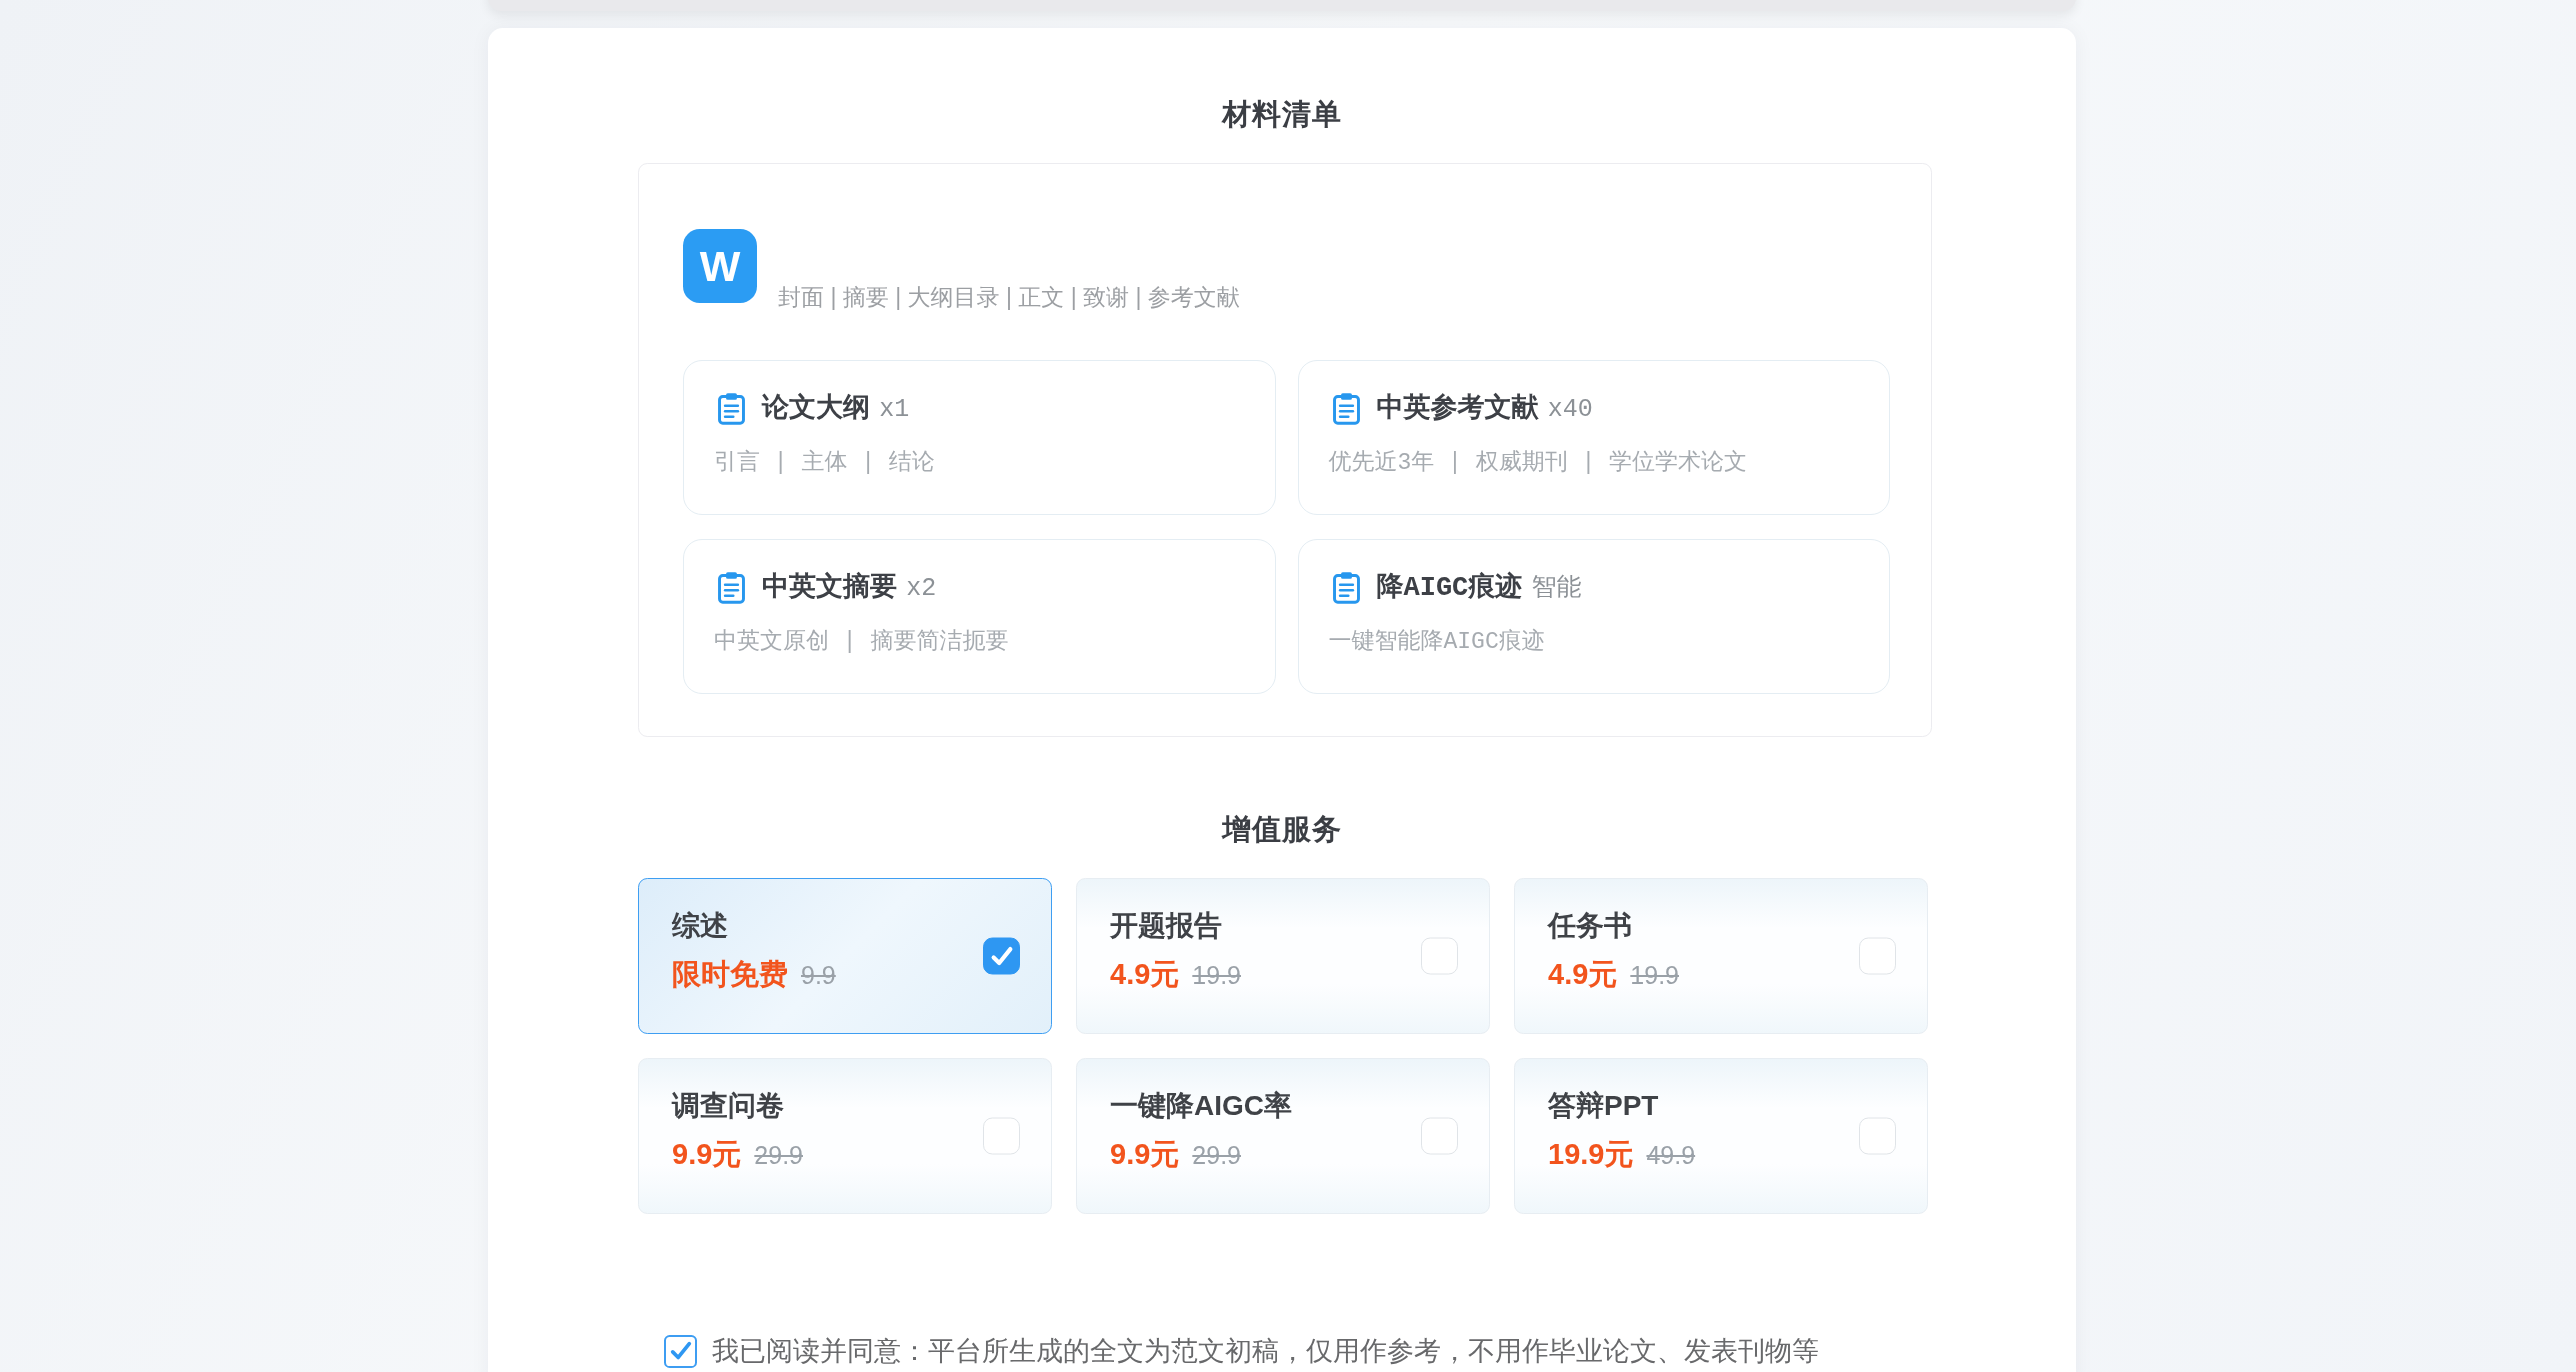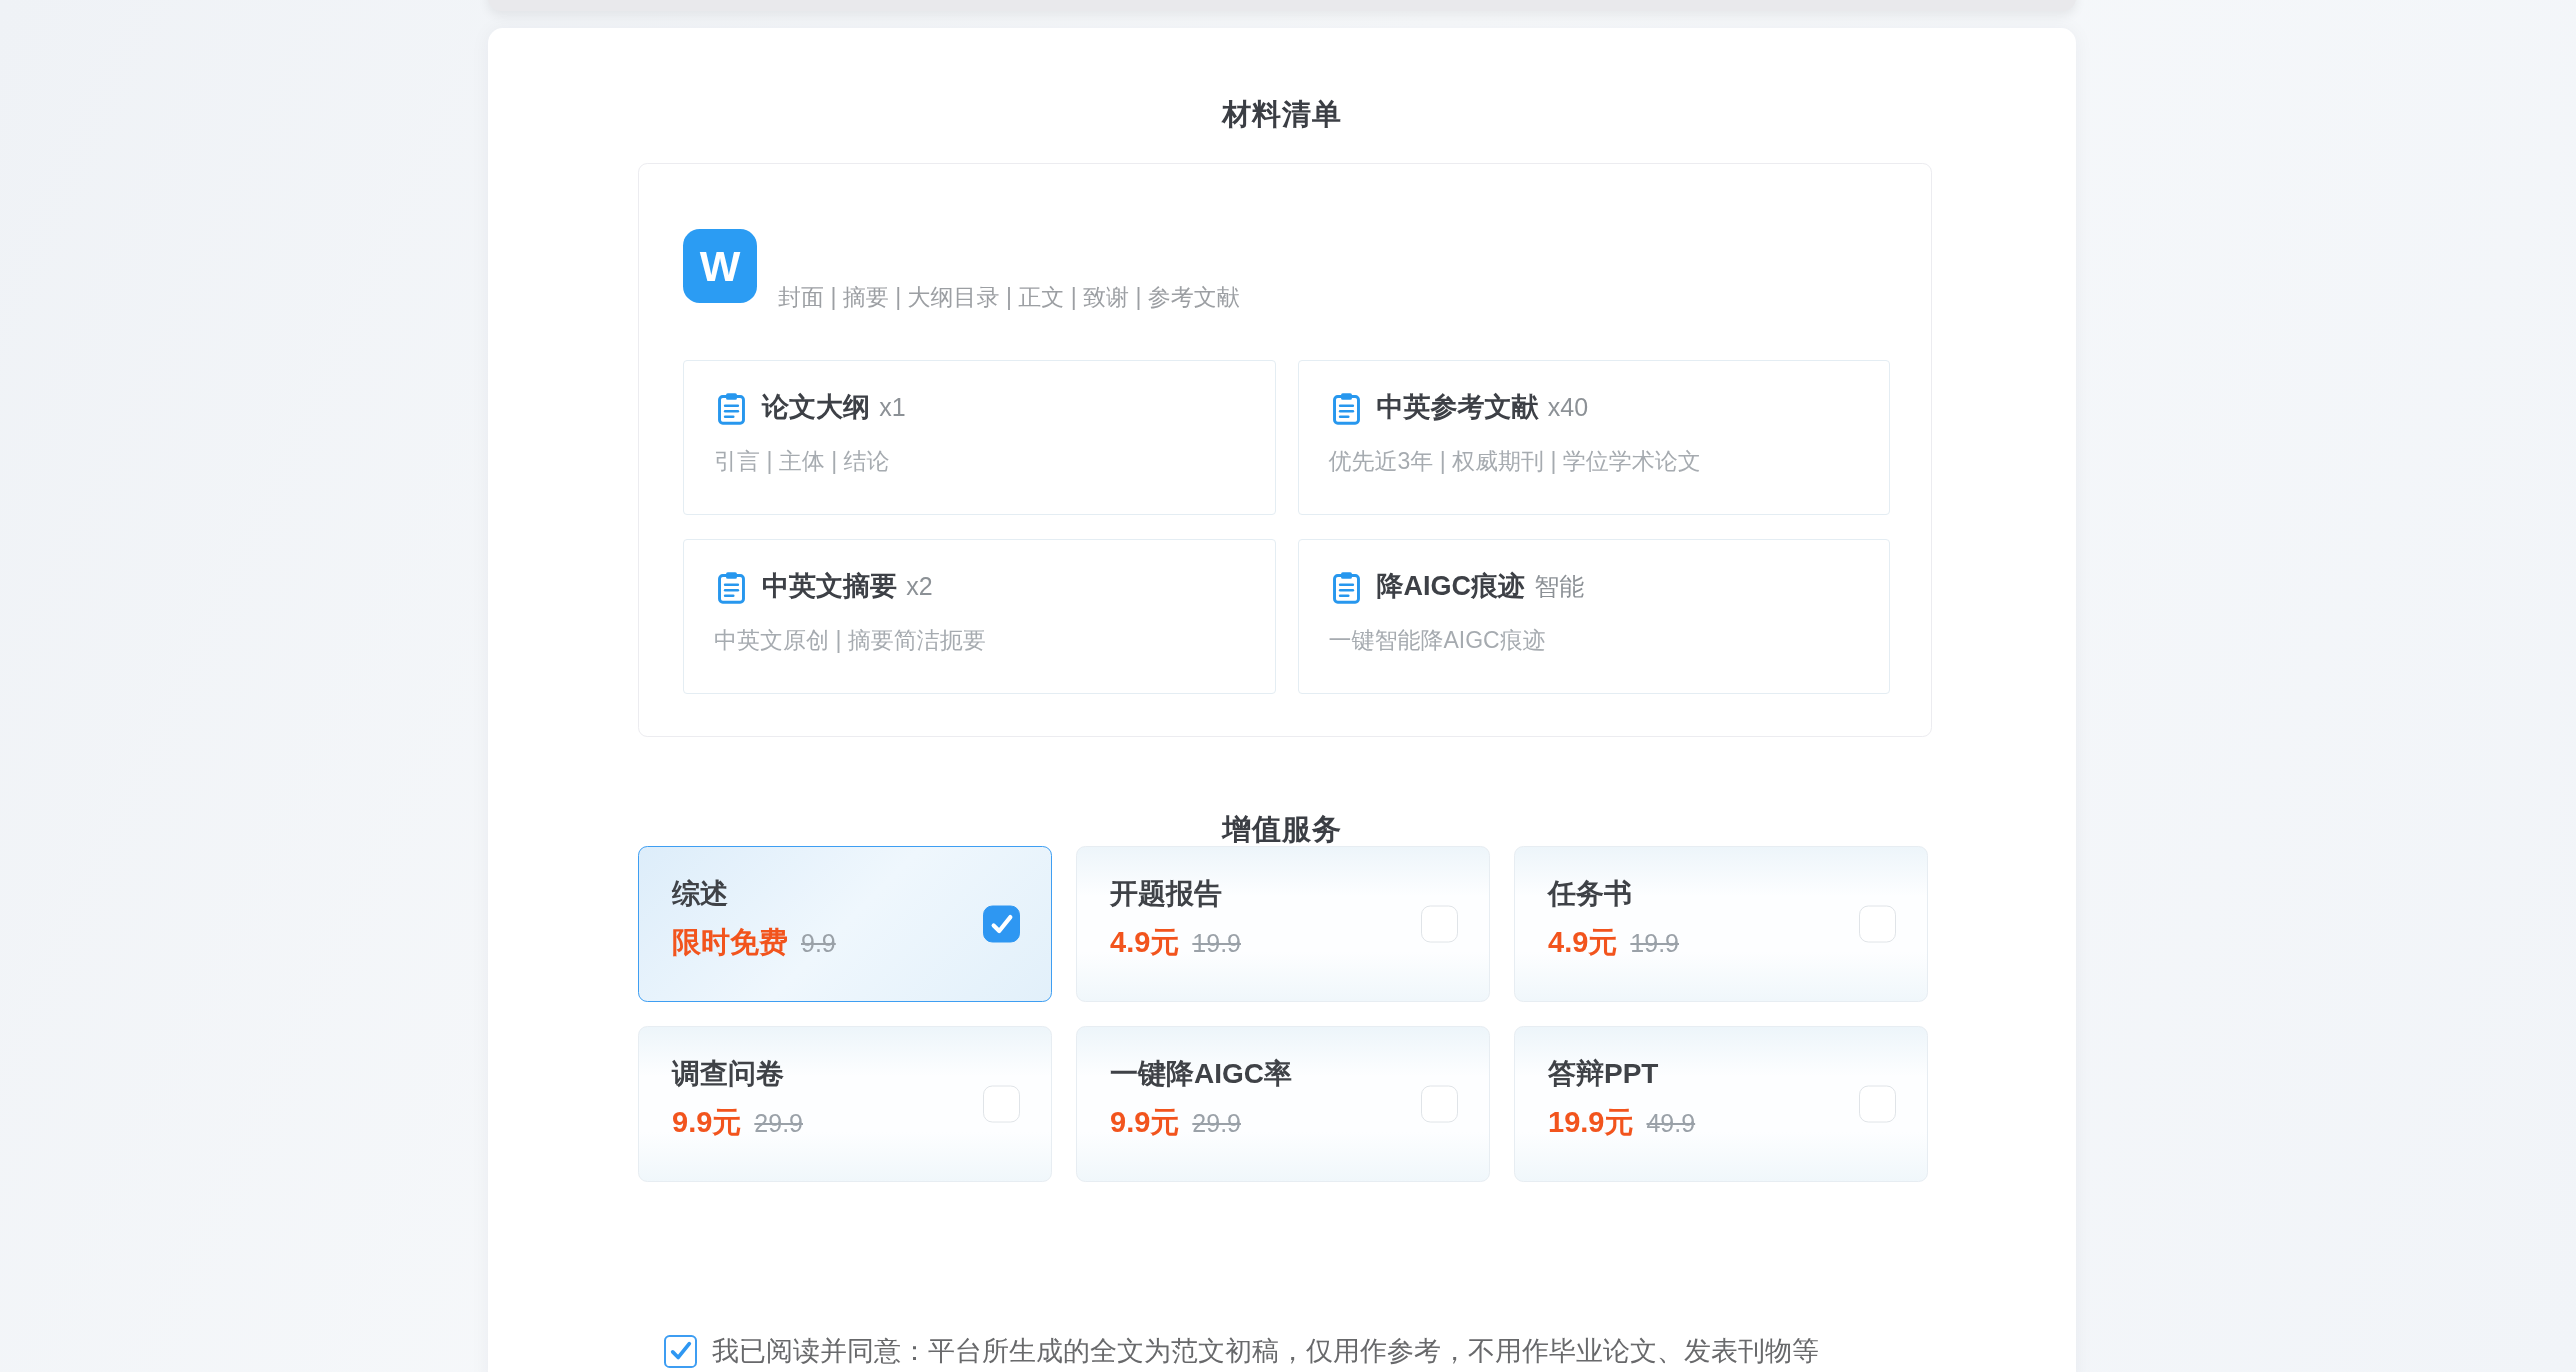--- a/index.html
+++ b/index.html
@@ -46,31 +46,31 @@
   }
   .doc-meta{font-weight:normal;font-size:27px;color:#5f6368;}
   .doc-parts{
     position:absolute;left:139px;top:118px;font-size:23px;color:#9c9fa3;white-space:nowrap;
   }
   .materials-grid{
     position:absolute;left:44px;top:196px;width:1207px;
     display:grid;grid-template-columns:1fr 1fr;column-gap:22px;row-gap:24px;
   }
   .mat-card{
-    position:relative;height:155px;border:0.9px solid #e4edf3;border-radius:4px;
-    background:#fff;box-sizing:border-box;
+    position:relative;height:155px;border:0.9px solid #e4edf3;border-radius:19px;
+    background:#fff;box-sizing:border-box;font-family:Liberation Mono, monospace;
   }
   .mat-icon{position:absolute;left:30px;top:30px;width:35px;height:35px;}
   .mat-name{position:absolute;left:78px;top:28px;font-size:27px;font-weight:bold;color:#3d4046;white-space:nowrap;}
   .mat-qty{font-weight:normal;font-size:25px;color:#8c9196;margin-left:9.3px;}
   .mat-desc{position:absolute;left:30px;top:85px;font-size:23px;color:#a6abb0;white-space:nowrap;}
 
   
   .services-grid{
-    position:absolute;left:150px;top:818px;width:1294px;
+    position:absolute;left:150px;top:850px;width:1294px;
     display:grid;grid-template-columns:414px 414px 414px;column-gap:26px;row-gap:85px;gap:24px;
   }
   .svc-card{
     position:relative;height:156px;border:0.9px solid #e7edf2;border-radius:9.3px;
     background:linear-gradient(180deg,#edf5fa 0%,#fdfeff 32%,#fdfeff 68%,#f0f7fb 100%);
     box-sizing:border-box;cursor:pointer;
   }
   .svc-card.checked{
     border:1.9px solid #3e9ef2;
     background:linear-gradient(135deg,#ddedfa 0%,#eff7fd 50%,#e2f0fa 100%);

